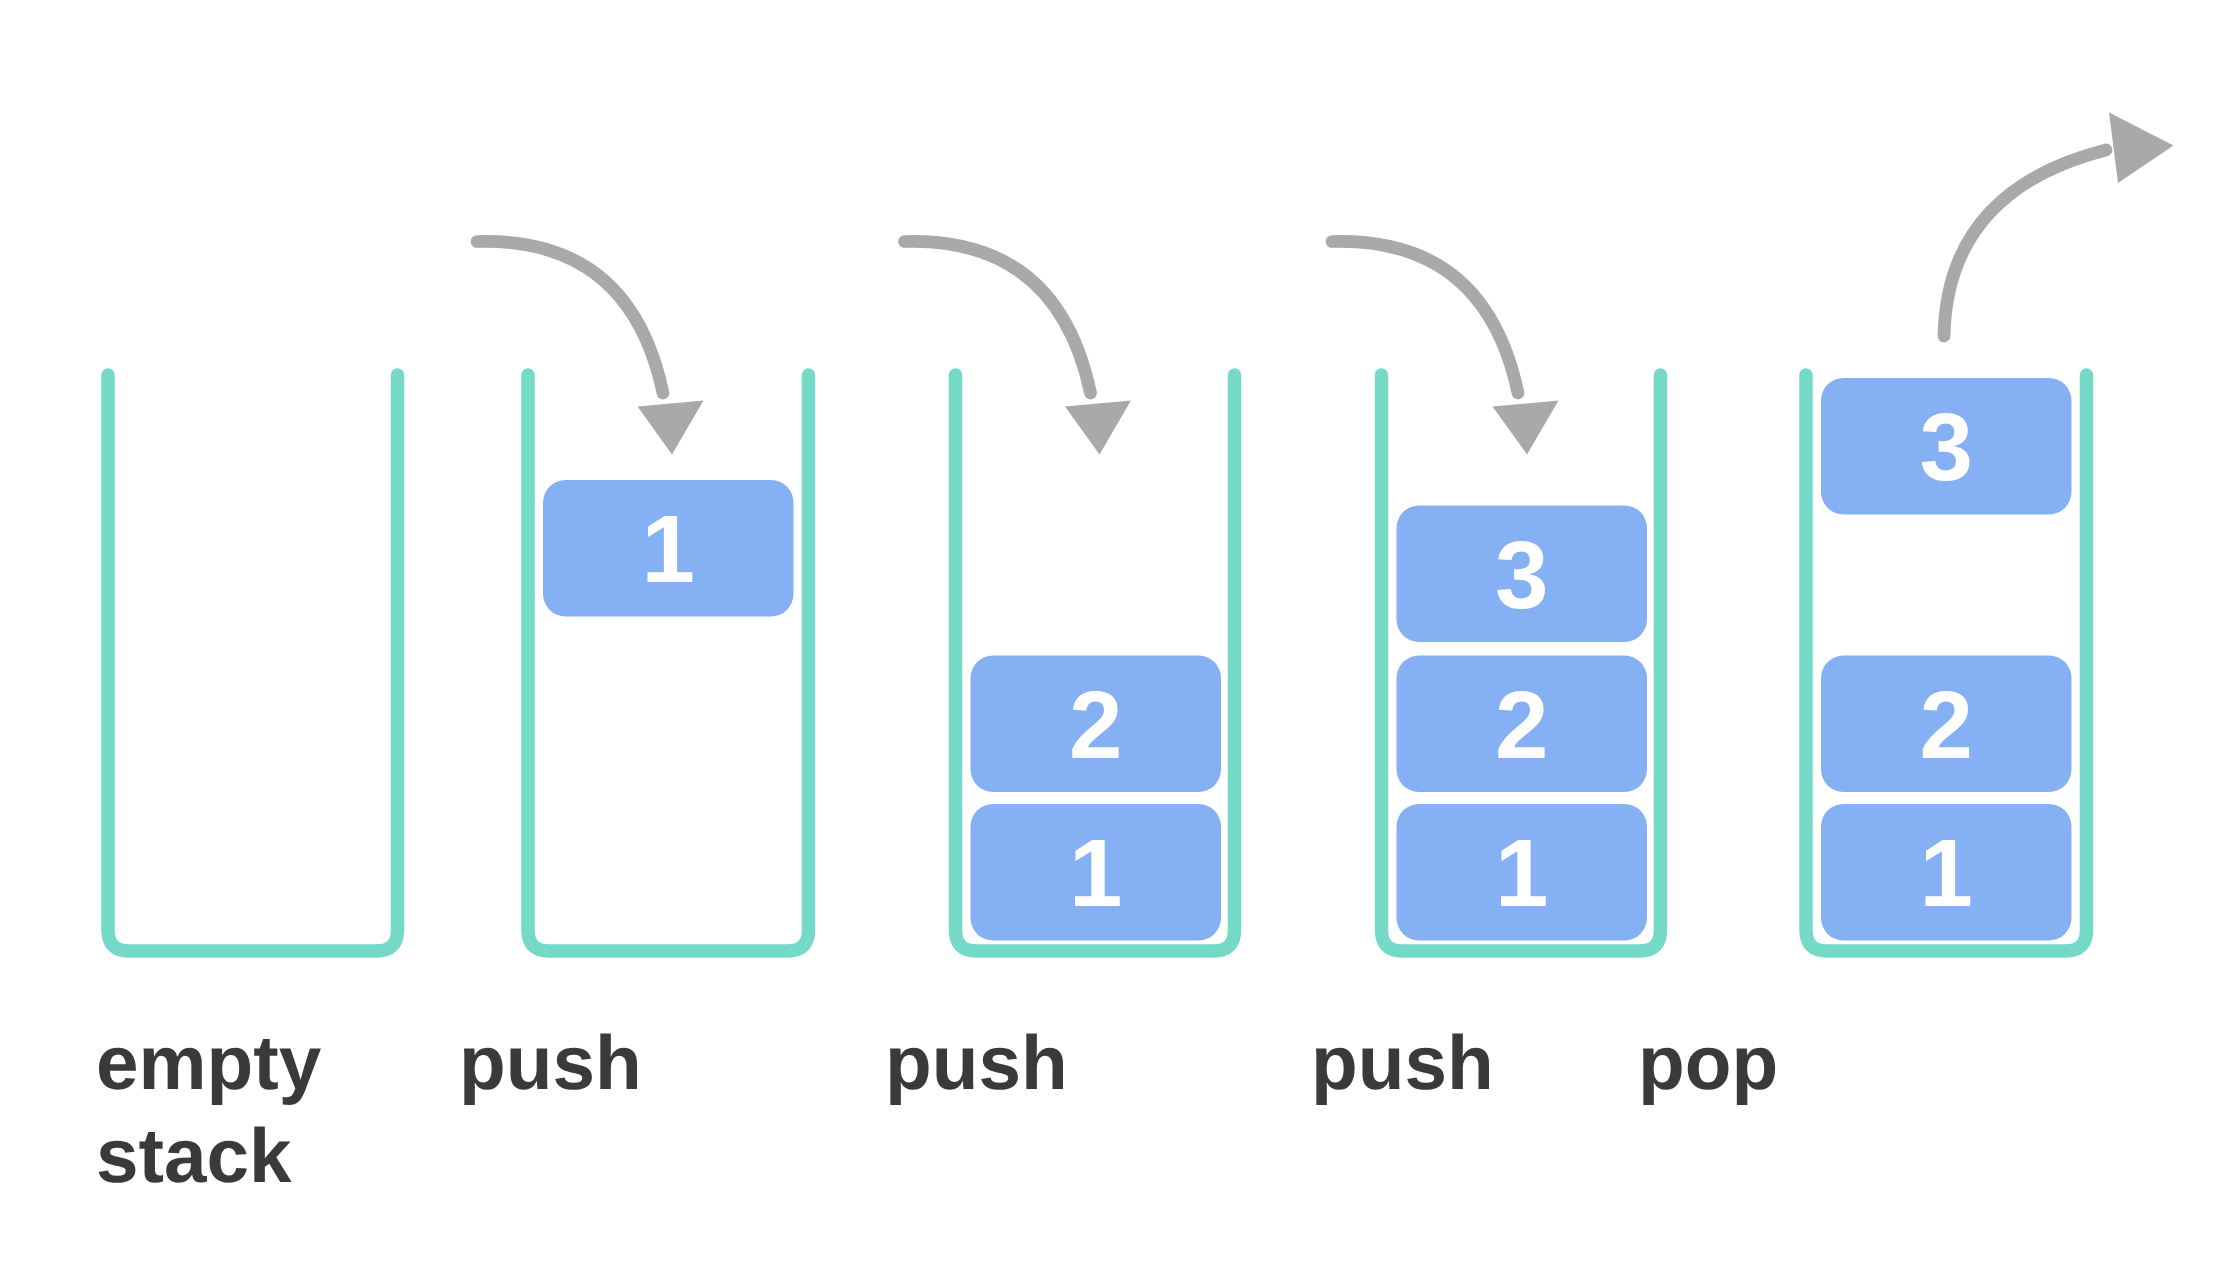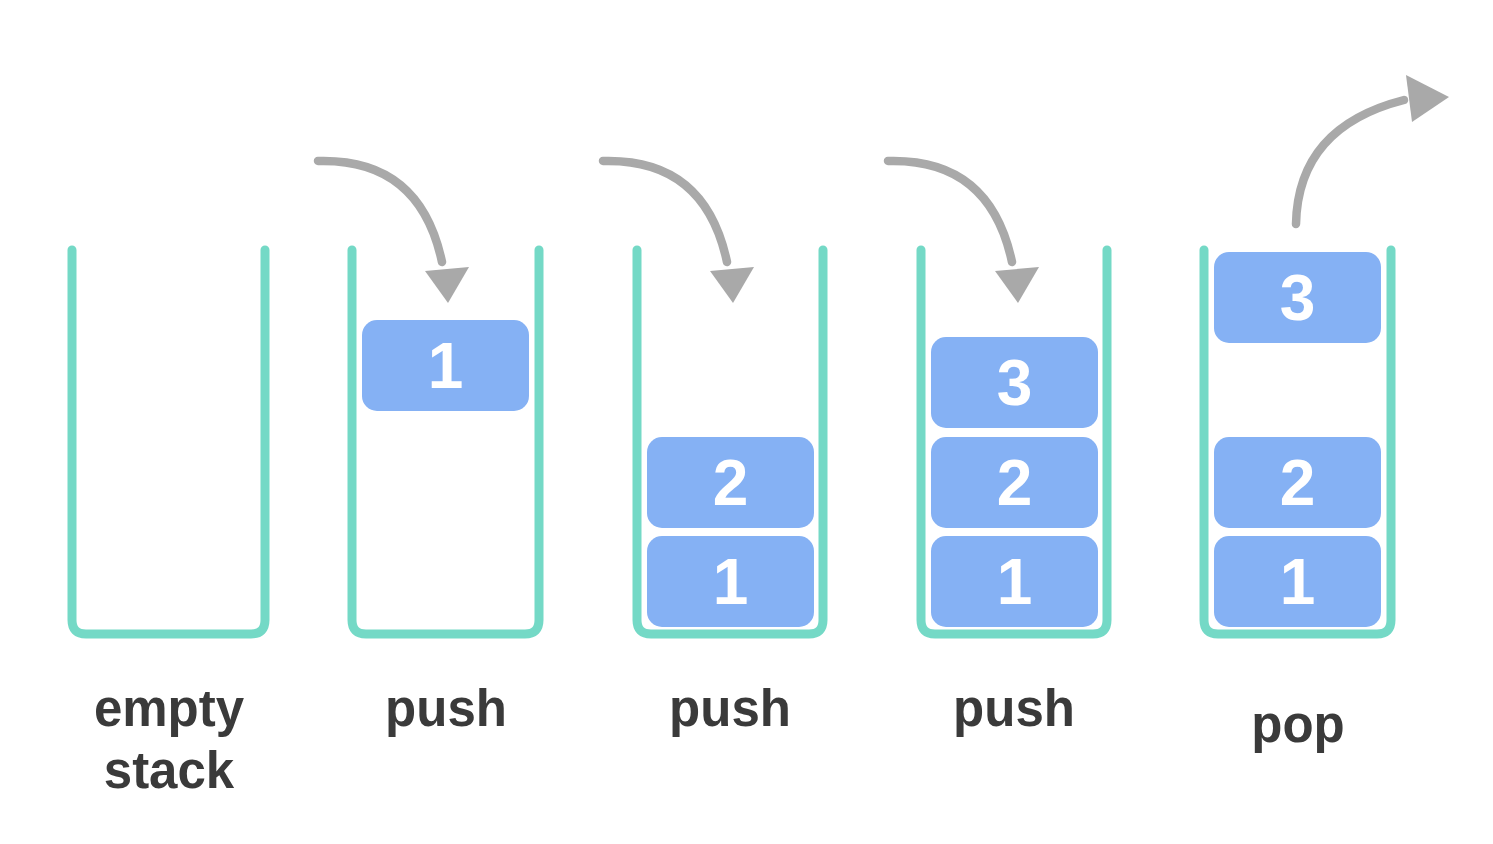--- a/index.html
+++ b/index.html
@@ -35,21 +35,20 @@
     border-radius:15px;
     display:flex;align-items:center;justify-content:center;
     color:var(--color-block_text,#ffffff);
     font-size:64px;font-weight:700;
     line-height:1;
   }
   .op-label{
     position:absolute;
     top:678px;
     width:280px;
-    text-align:center;
     color:var(--color-label,#3a3a3a);
     font-size:51px;font-weight:700;
     line-height:1.22;
   }
   .op-label.narrow{width:210px;}
 </style>
 </head>
 <body>
 
 <div class="canvas">
@@ -91,15 +90,15 @@
   <div class="block" style="left:931px;top:536px;">1</div>
 
   <div class="block" style="left:1214px;top:252px;">3</div>
   <div class="block" style="left:1214px;top:437px;">2</div>
   <div class="block" style="left:1214px;top:536px;">1</div>
 
   <div class="op-label narrow" style="left:64px;">empty stack</div>
   <div class="op-label" style="left:306px;">push</div>
   <div class="op-label" style="left:590px;">push</div>
   <div class="op-label" style="left:874px;">push</div>
-  <div class="op-label" style="left:1158px;margin-top:16px;">pop</div>
+  <div class="op-label" style="left:1092px;">pop</div>
 
 </div>
 
 </body></html>

